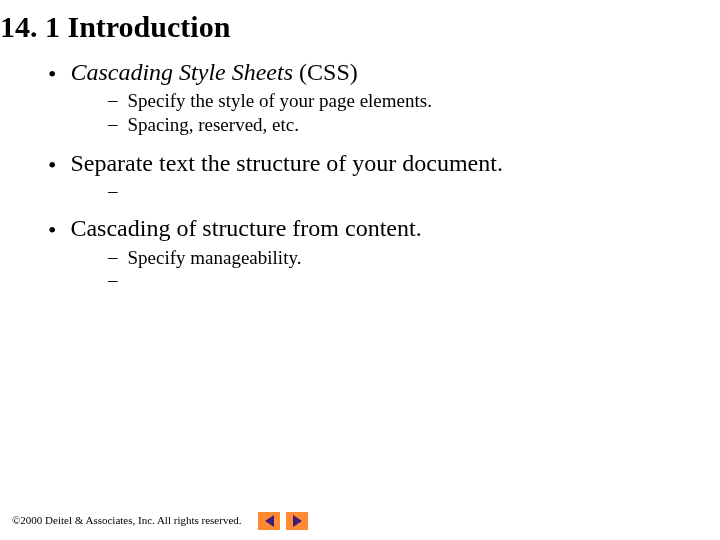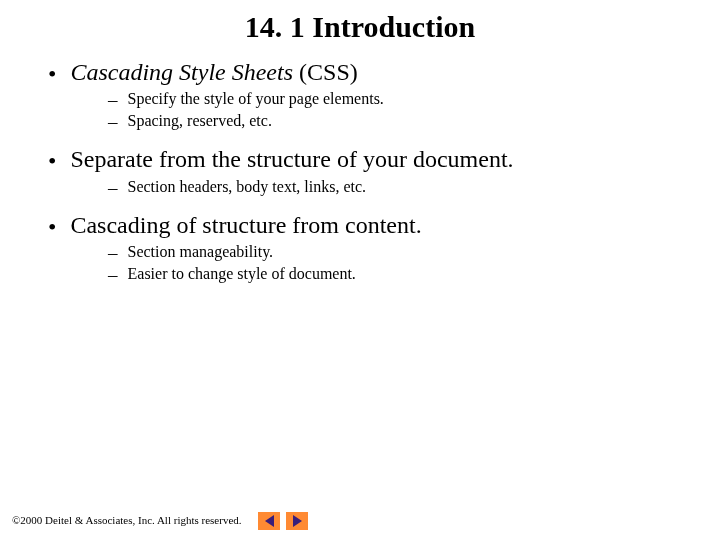--- a/index.html
+++ b/index.html
@@ -6,21 +6,20 @@
     margin: 0;
     padding: 0;
     width: 720px;
     height: 540px;
     font-family: "Times New Roman", Times, serif;
     background: #ffffff;
     position: relative;
     overflow: hidden;
   }
   .slide-title {
-    text-align: center;
     font-weight: bold;
     font-size: 30px;
     margin-top: 10px;
     margin-bottom: 14px;
     color: #000;
   }
   .content {
     margin-left: 30px;
   }
   .l1 {
@@ -47,21 +46,21 @@
     display: flex;
     align-items: flex-start;
     margin-left: 78px;
     margin-bottom: 0px;
   }
   .l2 .dash {
     font-size: 19px;
     margin-right: 10px;
   }
   .l2 .text {
-    font-size: 16px;
+    font-size: 19px;
     line-height: 1.25;
   }
   .group {
     margin-bottom: 12px;
   }
   .footer {
     position: absolute;
     left: 12px;
     bottom: 14px;
     font-size: 11px;
@@ -117,40 +116,38 @@
     </div>
     <div class="l2">
       <span class="dash">–</span>
       <span class="text">Spacing, reserved, etc.</span>
     </div>
   </div>
 
   <div class="group">
     <div class="l1">
       <span class="bullet">•</span>
-      <span class="text">Separate from the structure of your document.</span>
+      <span class="text">Separate text the structure of your document.</span>
     </div>
     <div class="l2">
       <span class="dash">–</span>
-      <span class="text">Section headers, body text, links, etc.</span>
     </div>
   </div>
 
   <div class="group">
     <div class="l1">
       <span class="bullet">•</span>
       <span class="text">Cascading of structure from content.</span>
     </div>
     <div class="l2">
       <span class="dash">–</span>
-      <span class="text">Section manageability.</span>
+      <span class="text">Specify manageability.</span>
     </div>
     <div class="l2">
       <span class="dash">–</span>
-      <span class="text">Easier to change style of document.</span>
     </div>
   </div>
 
 </div>
 
 <div class="footer">
   <span>©</span>
     <span> 2000 Deitel &amp; Associates, Inc.  All rights reserved.</span>
 </div>
 

